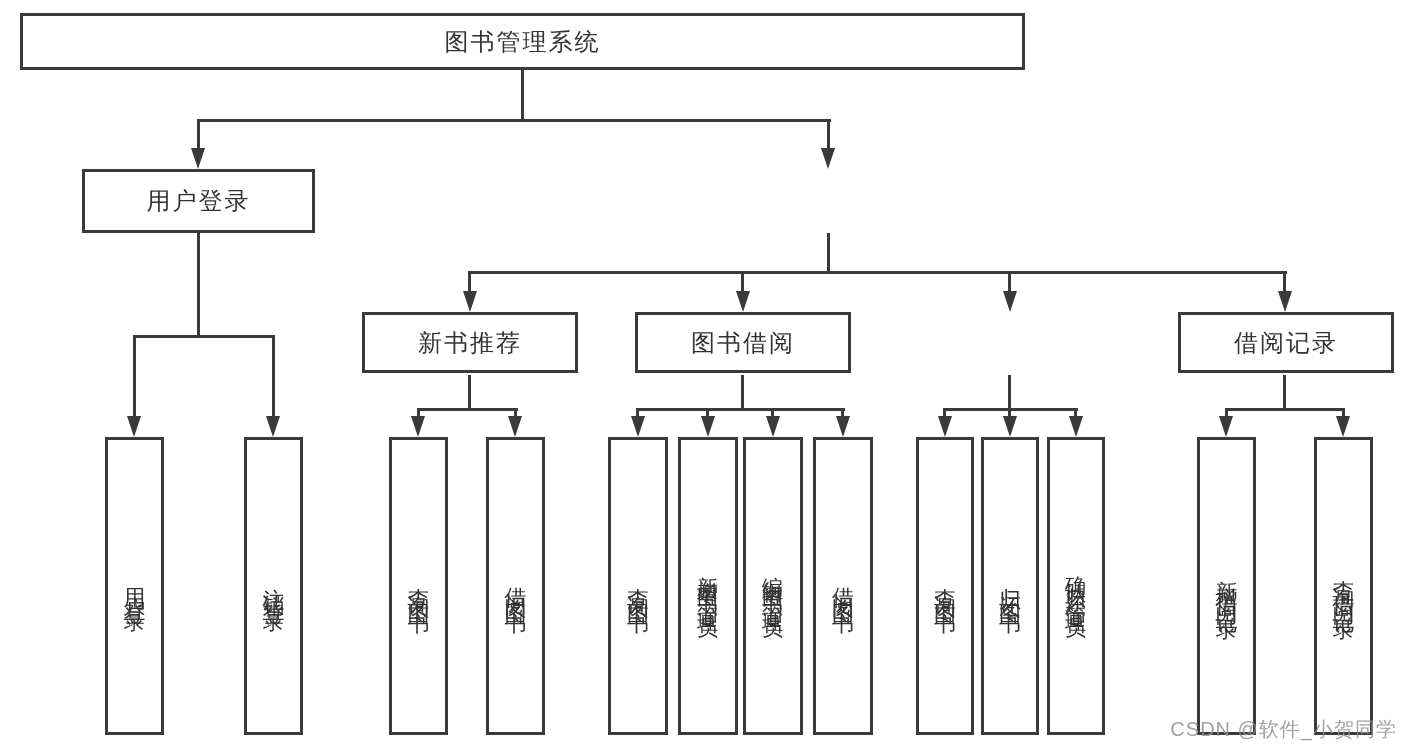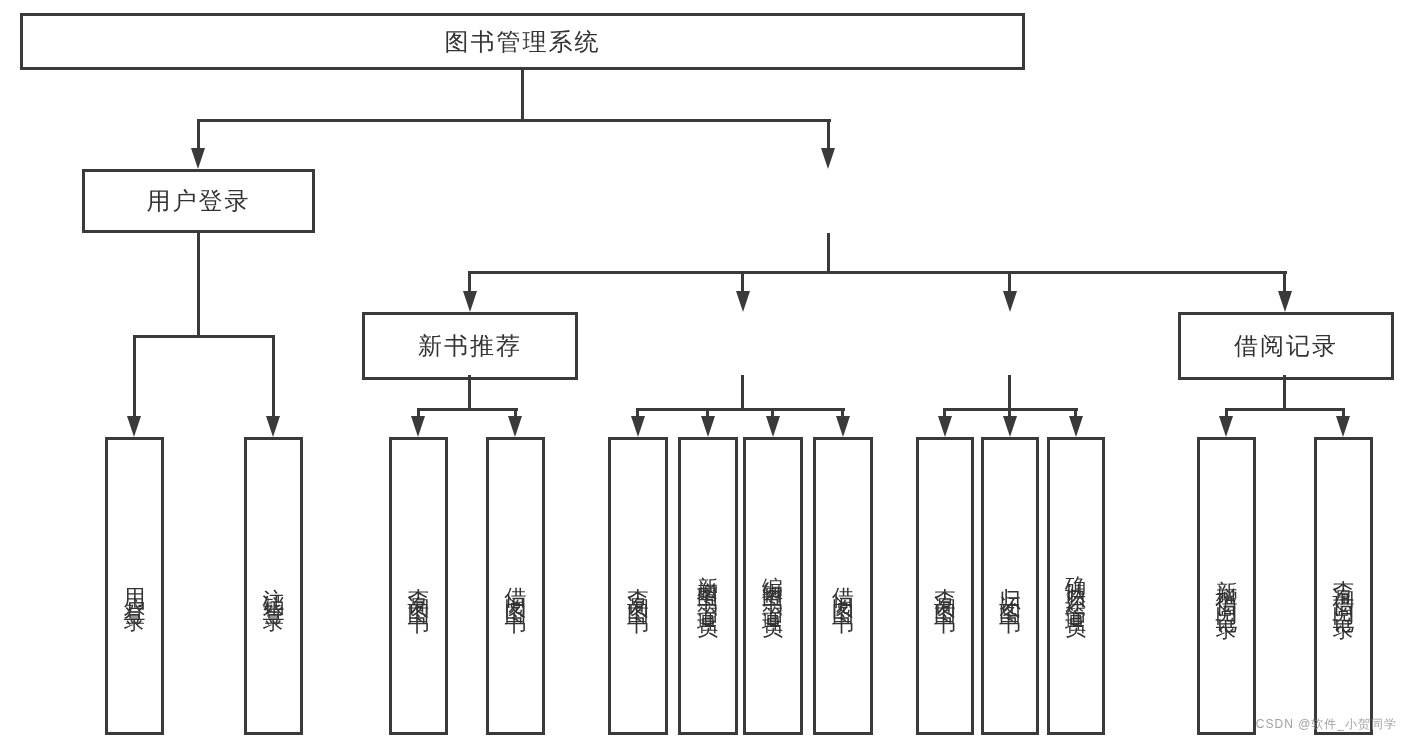--- a/index.html
+++ b/index.html
@@ -19,21 +19,21 @@
     display: flex;
     align-items: center;
     justify-content: center;
     color: #333333;
     text-align: center;
   }
   .hbox { font-size: 24px; letter-spacing: 2px; }
   .b-root  { left: 20px;   top: 13px;  width: 1005px; height: 57px; }
   .b-l2-0  { left: 82px;   top: 169px; width: 233px;  height: 64px; }
   .b-l2-1  { left: 712px;  top: 169px; width: 233px;  height: 64px; }
-  .b-l3    { top: 312px; width: 216px; height: 68px; }
+  .b-l3    { top: 312px; width: 216px; height: 61px; }
   .b-l3-0  { left: 362px; }
   .b-l3-1  { left: 635px; }
   .b-l3-2  { left: 902px; }
   .b-l3-3  { left: 1178px; }
   .leaf { top: 437px; height: 298px; }
   .vtext {
     writing-mode: vertical-lr;
     font-size: 22px;
     letter-spacing: 8px;
     color: #333333;
@@ -60,36 +60,37 @@
     position: absolute;
     width: 0; height: 0;
     border-left: 7px solid transparent;
     border-right: 7px solid transparent;
     border-top: 21px solid #3a3a3a;
   }
   .watermark {
     position: absolute;
     right: 8px;
     top: 716px;
-    font-size: 12px;
+    font-size: 20px;
     letter-spacing: 1px;
     color: rgba(145,145,145,0.85);
     z-index: 5;
   }
 </style>
 </head>
 <body>
 
 <div class="stage">
 
   <div class="box hbox b-root">图书管理系统</div>
 
   <div class="box hbox b-l2-0">用户登录</div>
 
   <div class="box hbox b-l3 b-l3-0">新书推荐</div>
+  <div class="box hbox b-l3 b-l3-1">图书借阅</div>
   <div class="box hbox b-l3 b-l3-3">借阅记录</div>
 
   <div class="box leaf lf-a1">
       <span class="vtext">用户登录</span>
     </div>
   <div class="box leaf lf-a2">
       <span class="vtext">注销登录</span>
     </div>
 
   <div class="box leaf lf-b1">

